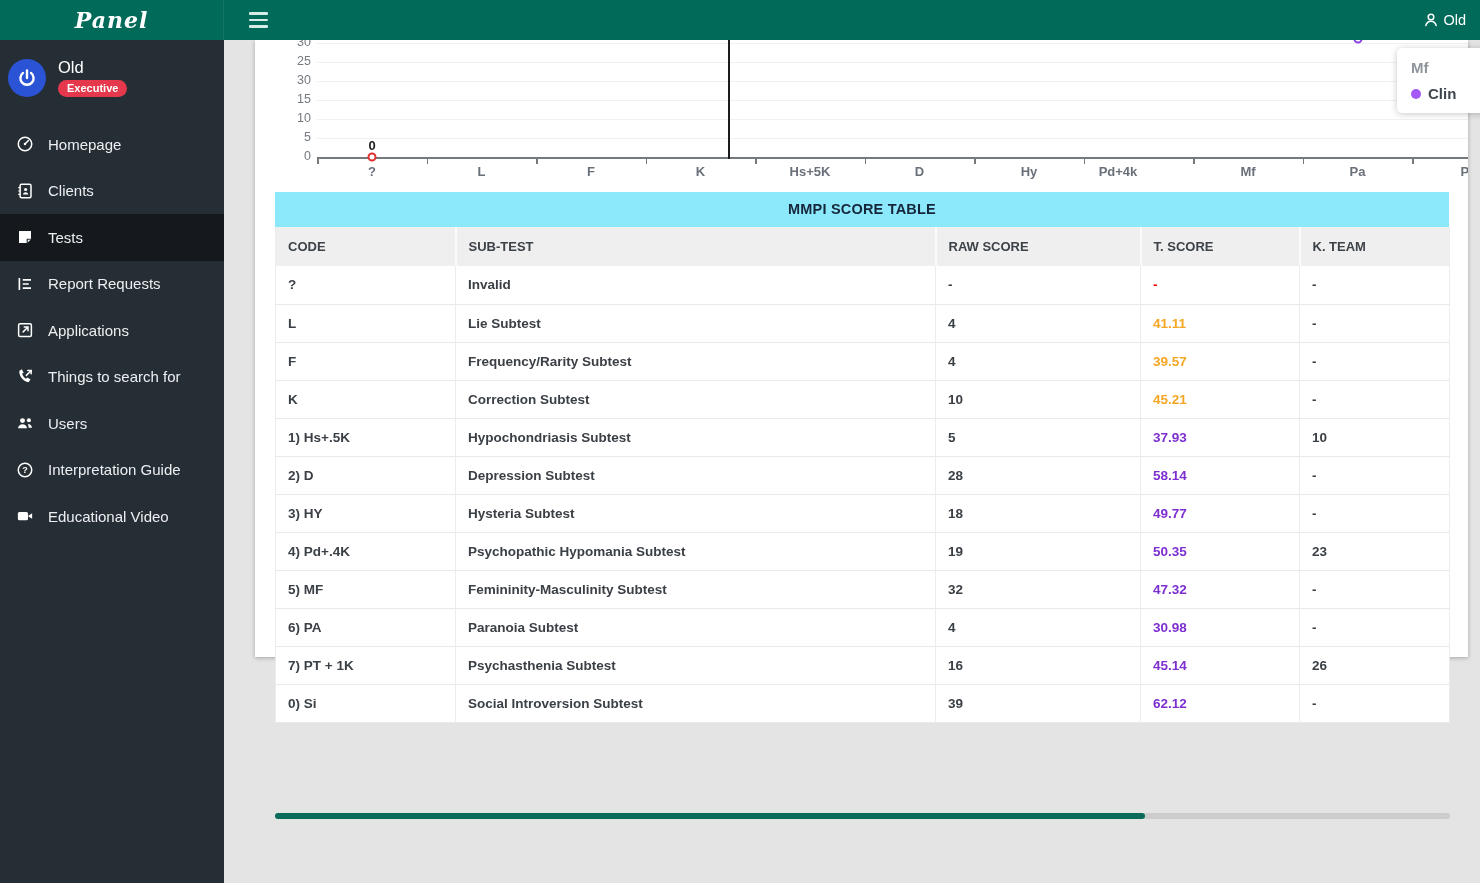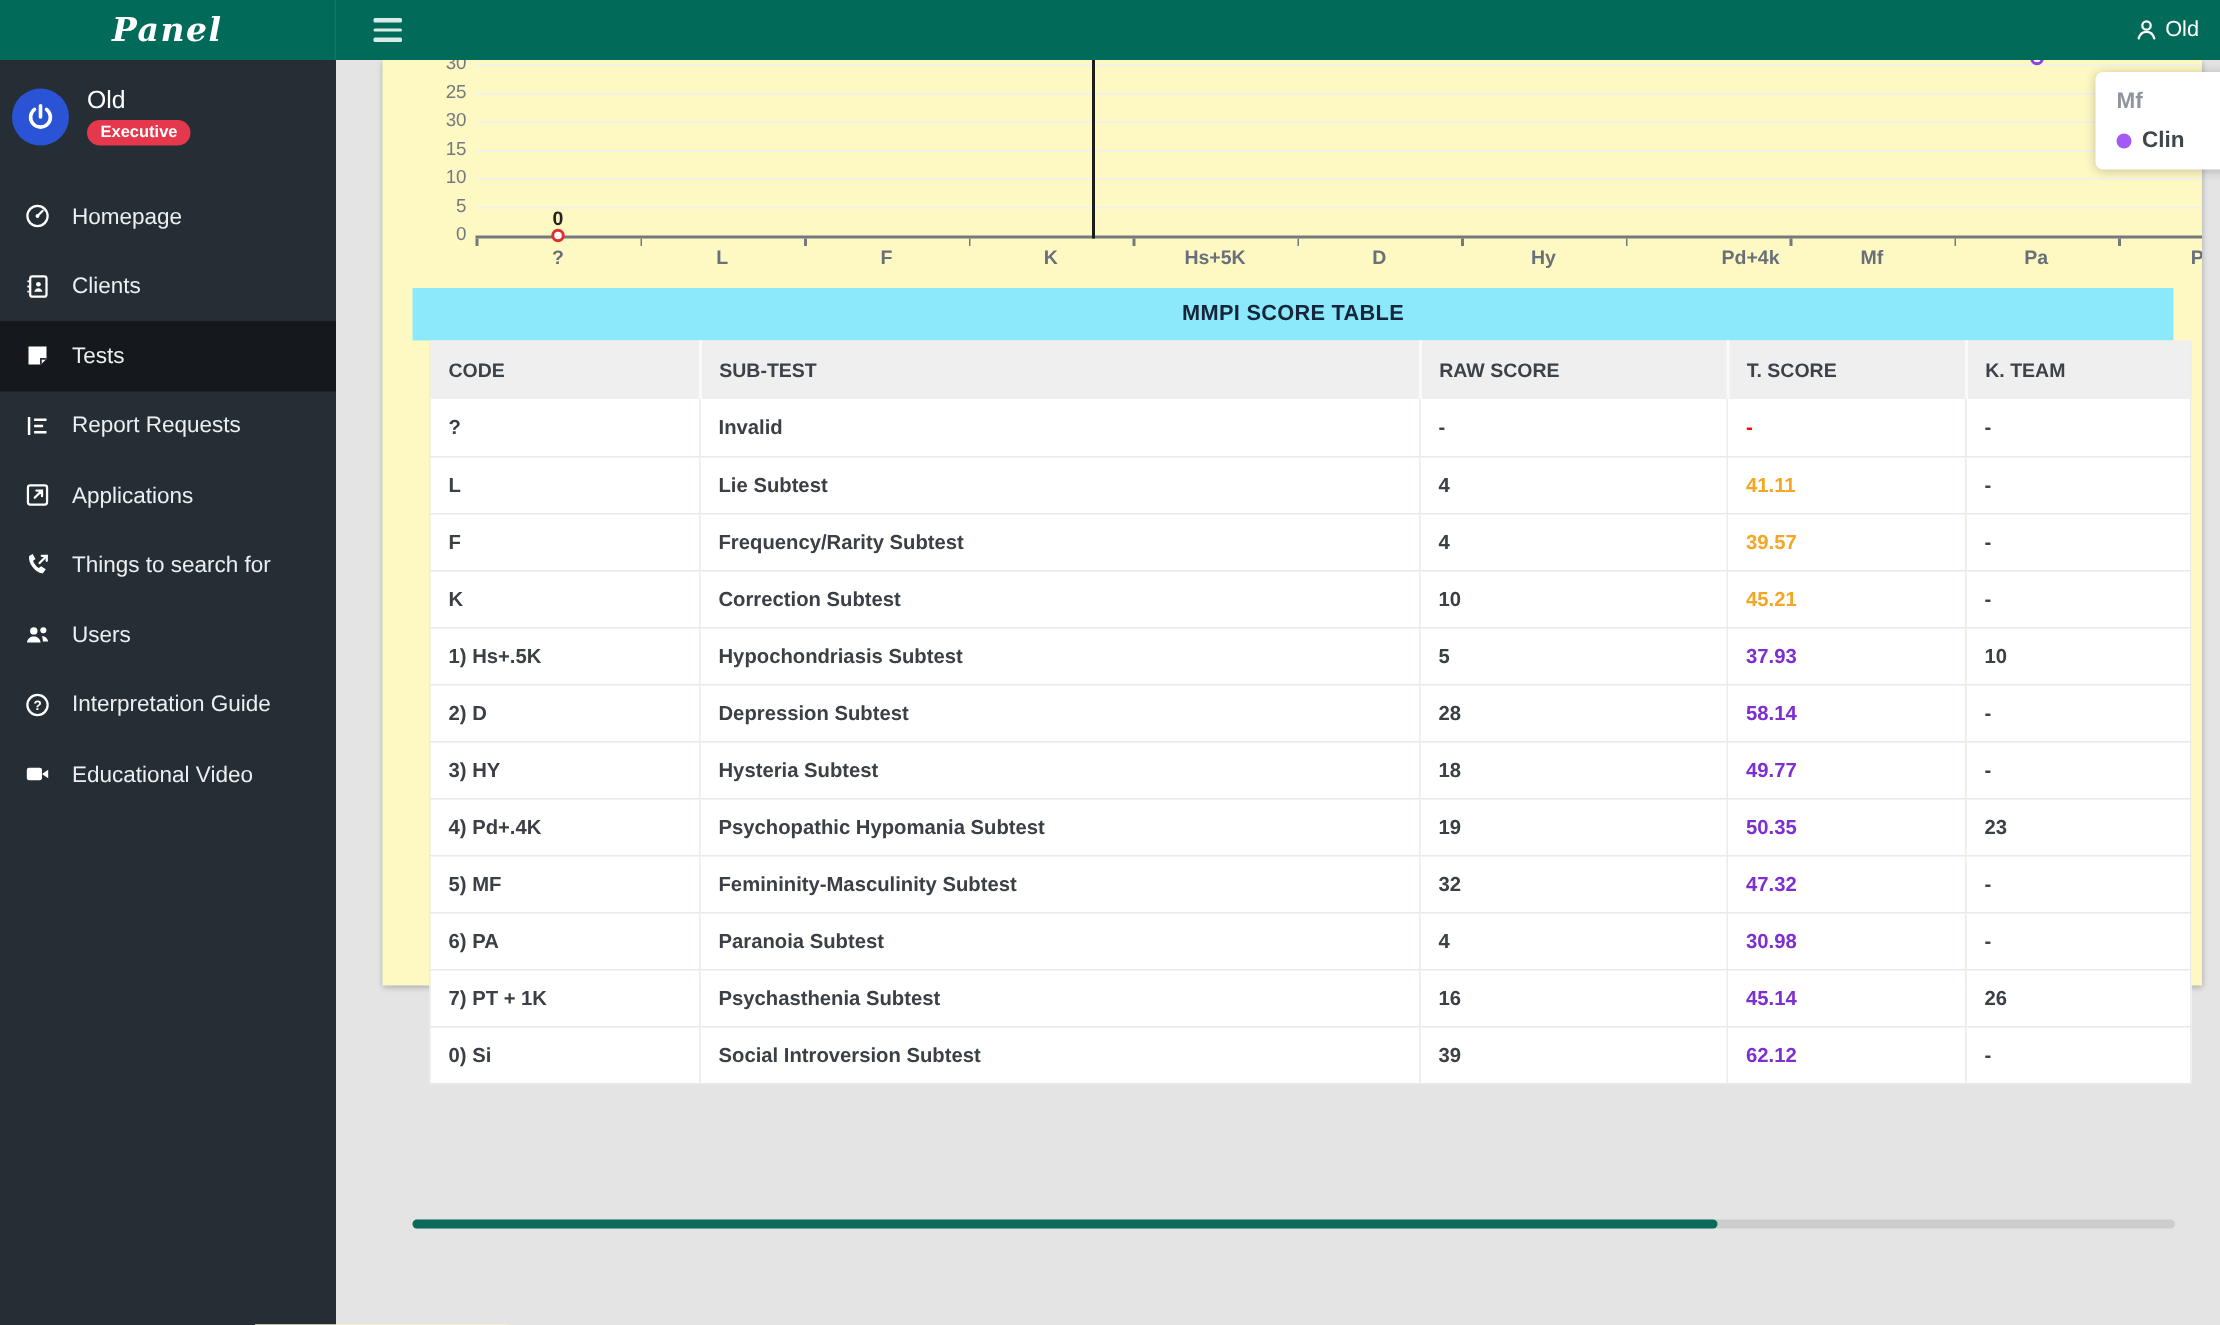--- a/index.html
+++ b/index.html
@@ -55,21 +55,21 @@
     height:46.5px; display:flex; align-items:center; gap:14px; padding-left:15px;
     color:#eceff1; font-size:15px; cursor:pointer;
   }
   .nav-item.active { background:#15181c; }
   .nav-icon { width:19px; height:19px; color:#fff; display:flex; align-items:center; justify-content:center; }
   .nav-icon svg { width:18px; height:18px; }
 
   
   .card {
     position:absolute; left:255px; top:40px; width:1213px; height:617px;
-    background:#fef9c3; box-shadow:0 1px 4px rgba(0,0,0,.28); z-index:10;
+    background:#ffffff; box-shadow:0 1px 4px rgba(0,0,0,.28); z-index:10;
   }
 
   
   .chart { position:absolute; left:0; top:0; width:1213px; height:148px; overflow:hidden; }
   .gridline { position:absolute; left:62px; right:0; height:1px; background:#eef1f5; }
   .axis-line { position:absolute; left:62px; right:0; top:117px; height:2px; background:#74797e; }
   .y-label { position:absolute; width:36px; text-align:right; font-size:12.5px; color:#757a80; }
   .x-tick { position:absolute; top:119px; width:1.5px; height:5px; background:#74797e; }
   .x-label { position:absolute; top:124px; transform:translateX(-50%); font-size:13px; font-weight:bold; color:#69707a; }
   .separator-line { position:absolute; top:0; width:2px; height:119px; background:#1c1c1c; }
@@ -96,21 +96,21 @@
   table.score th {
     height:39px; background:#efefef; text-align:left; padding-left:12px;
     font-size:13px; color:#3c4248; border-left:2px solid #fafafa;
   }
   table.score th:first-child { border-left:none; }
   table.score td {
     height:38px; padding-left:12px; font-size:13.5px; font-weight:bold; color:#3b4046;
     border-bottom:1px solid #e9e9e9; border-right:1px solid #ececec; background:#fff;
   }
   table.score tr td:last-child { border-right:1px solid #ececec; }
-  table.score { border:1px solid #ececec; border-top:none;margin-left:11px; }
+  table.score { border:1px solid #ececec; border-top:none; }
 
   
   .hscroll {
     position:absolute; left:20px; top:773px; width:1175px; height:6px;
     background:#cdcdcd; border-radius:3px;
   }
   .hscroll-thumb { width:74%; height:6px; background:#0b6b59; border-radius:3px; }
 </style>
 </head>
 <body>
@@ -261,21 +261,21 @@
       <div class="x-label" style="left:336px">F</div>
       <div class="x-tick" style="left:390.5px"></div>
       <div class="x-label" style="left:445.5px">K</div>
       <div class="x-tick" style="left:500px"></div>
       <div class="x-label" style="left:555px">Hs+5K</div>
       <div class="x-tick" style="left:609.5px"></div>
       <div class="x-label" style="left:664.5px">D</div>
       <div class="x-tick" style="left:719px"></div>
       <div class="x-label" style="left:774px">Hy</div>
       <div class="x-tick" style="left:828.5px"></div>
-      <div class="x-label" style="left:912px">Pd+4k</div>
+      <div class="x-label" style="left:863px">Pd+4k</div>
       <div class="x-tick" style="left:938px"></div>
       <div class="x-label" style="left:993px">Mf</div>
       <div class="x-tick" style="left:1047.5px"></div>
       <div class="x-label" style="left:1102.5px">Pa</div>
       <div class="x-tick" style="left:1157px"></div>
       <div class="x-label" style="left:1212px">Pt</div>
       <div class="separator-line" style="left:472.875px"></div>
       <div class="point" style="left:117px;top:117px;border:2.5px solid #e03131"></div>
       <div class="point-label" style="left:117px;top:98px">0</div>
       <div class="point" style="left:1102.5px;top:-0.7999999999999972px;border:2.5px solid #8b44e0"></div>

